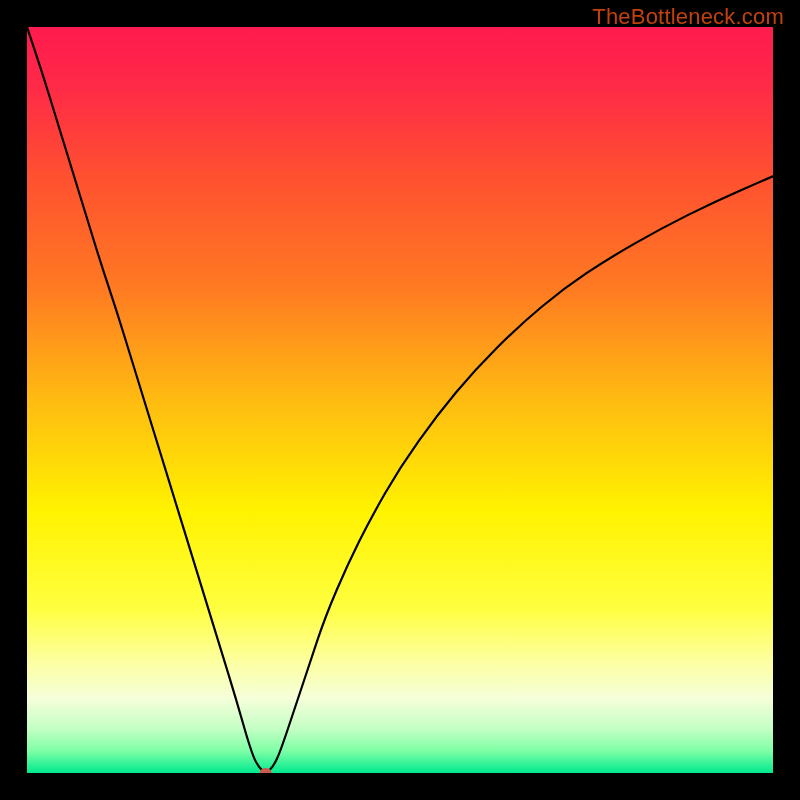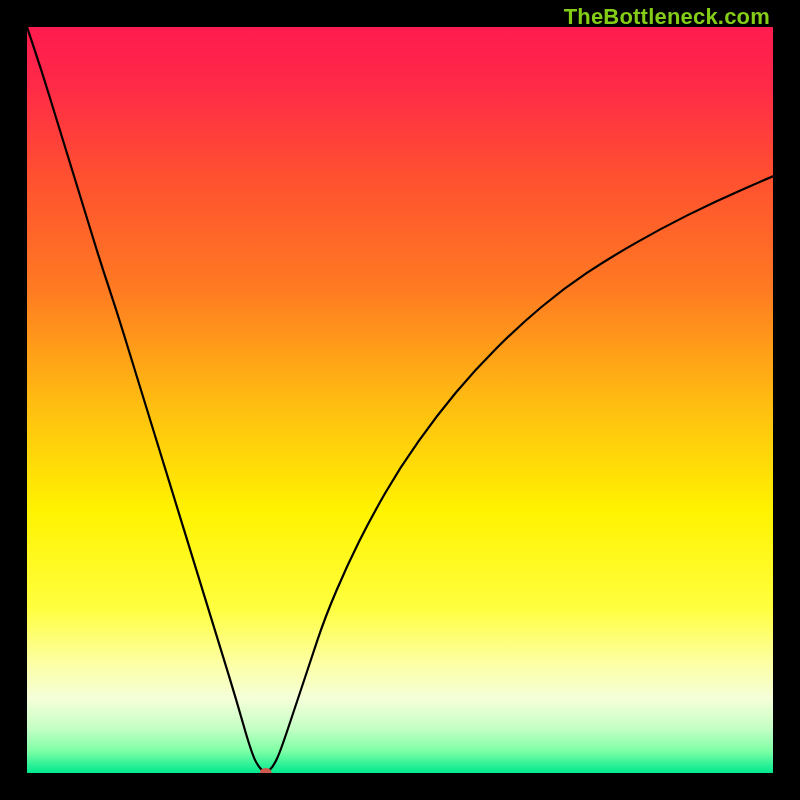--- a/index.html
+++ b/index.html
@@ -21,25 +21,25 @@
   .plot-wrap {
     position: absolute;
     left: 27px;
     top: 27px;
     width: 746px;
     height: 746px;
   }
   .watermark {
     position: absolute;
     top: 4px;
-    right: 30px;
+    right: 16px;
     font-family: Arial, Helvetica, sans-serif;
     font-size: 22px;
-    font-weight: 700;
-    color: #84cc16;
+    font-weight: 400;
+    color: #c2410c;
     letter-spacing: 0.2px;
   }
   svg {
     display: block;
   }
 </style>
 </head>
 <body>
 
 <div class="frame">

